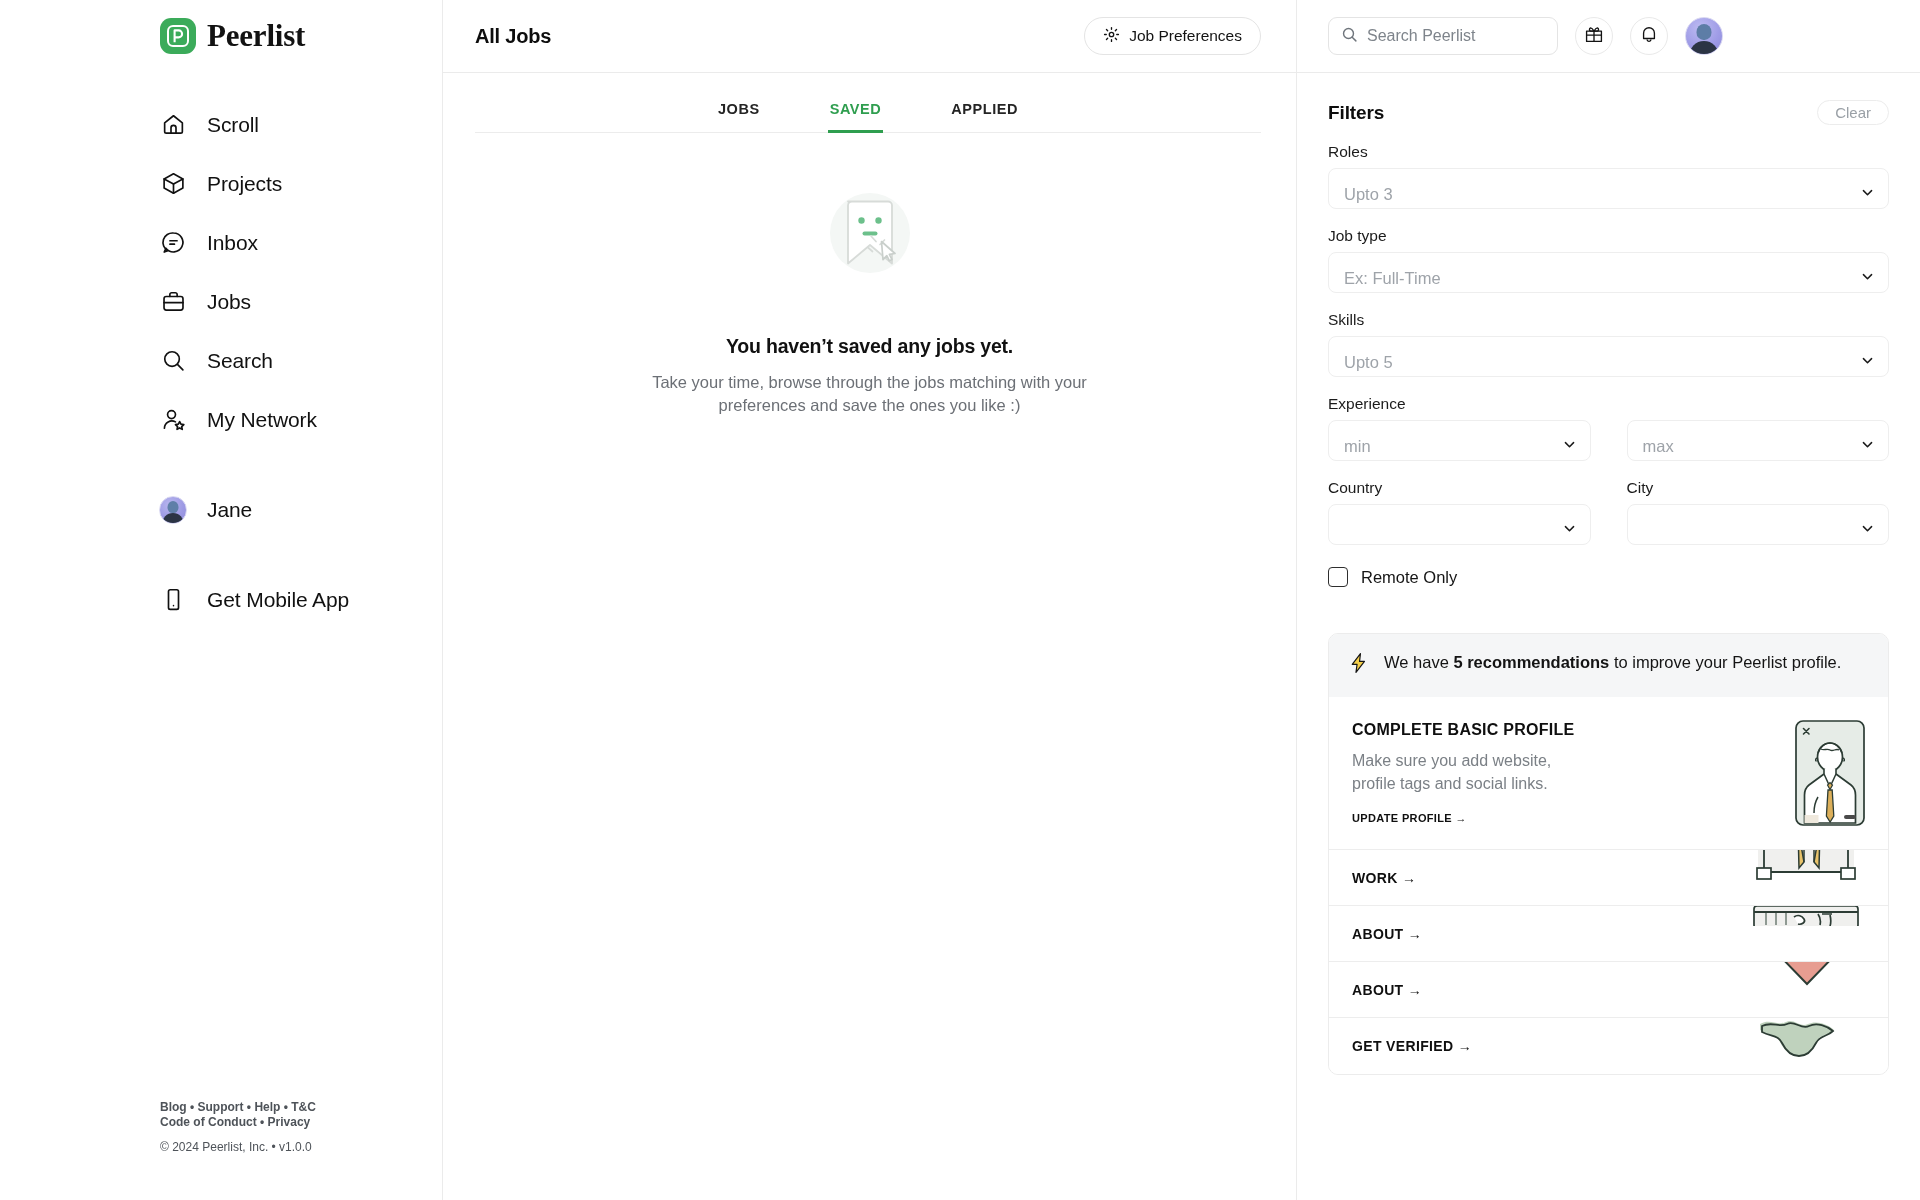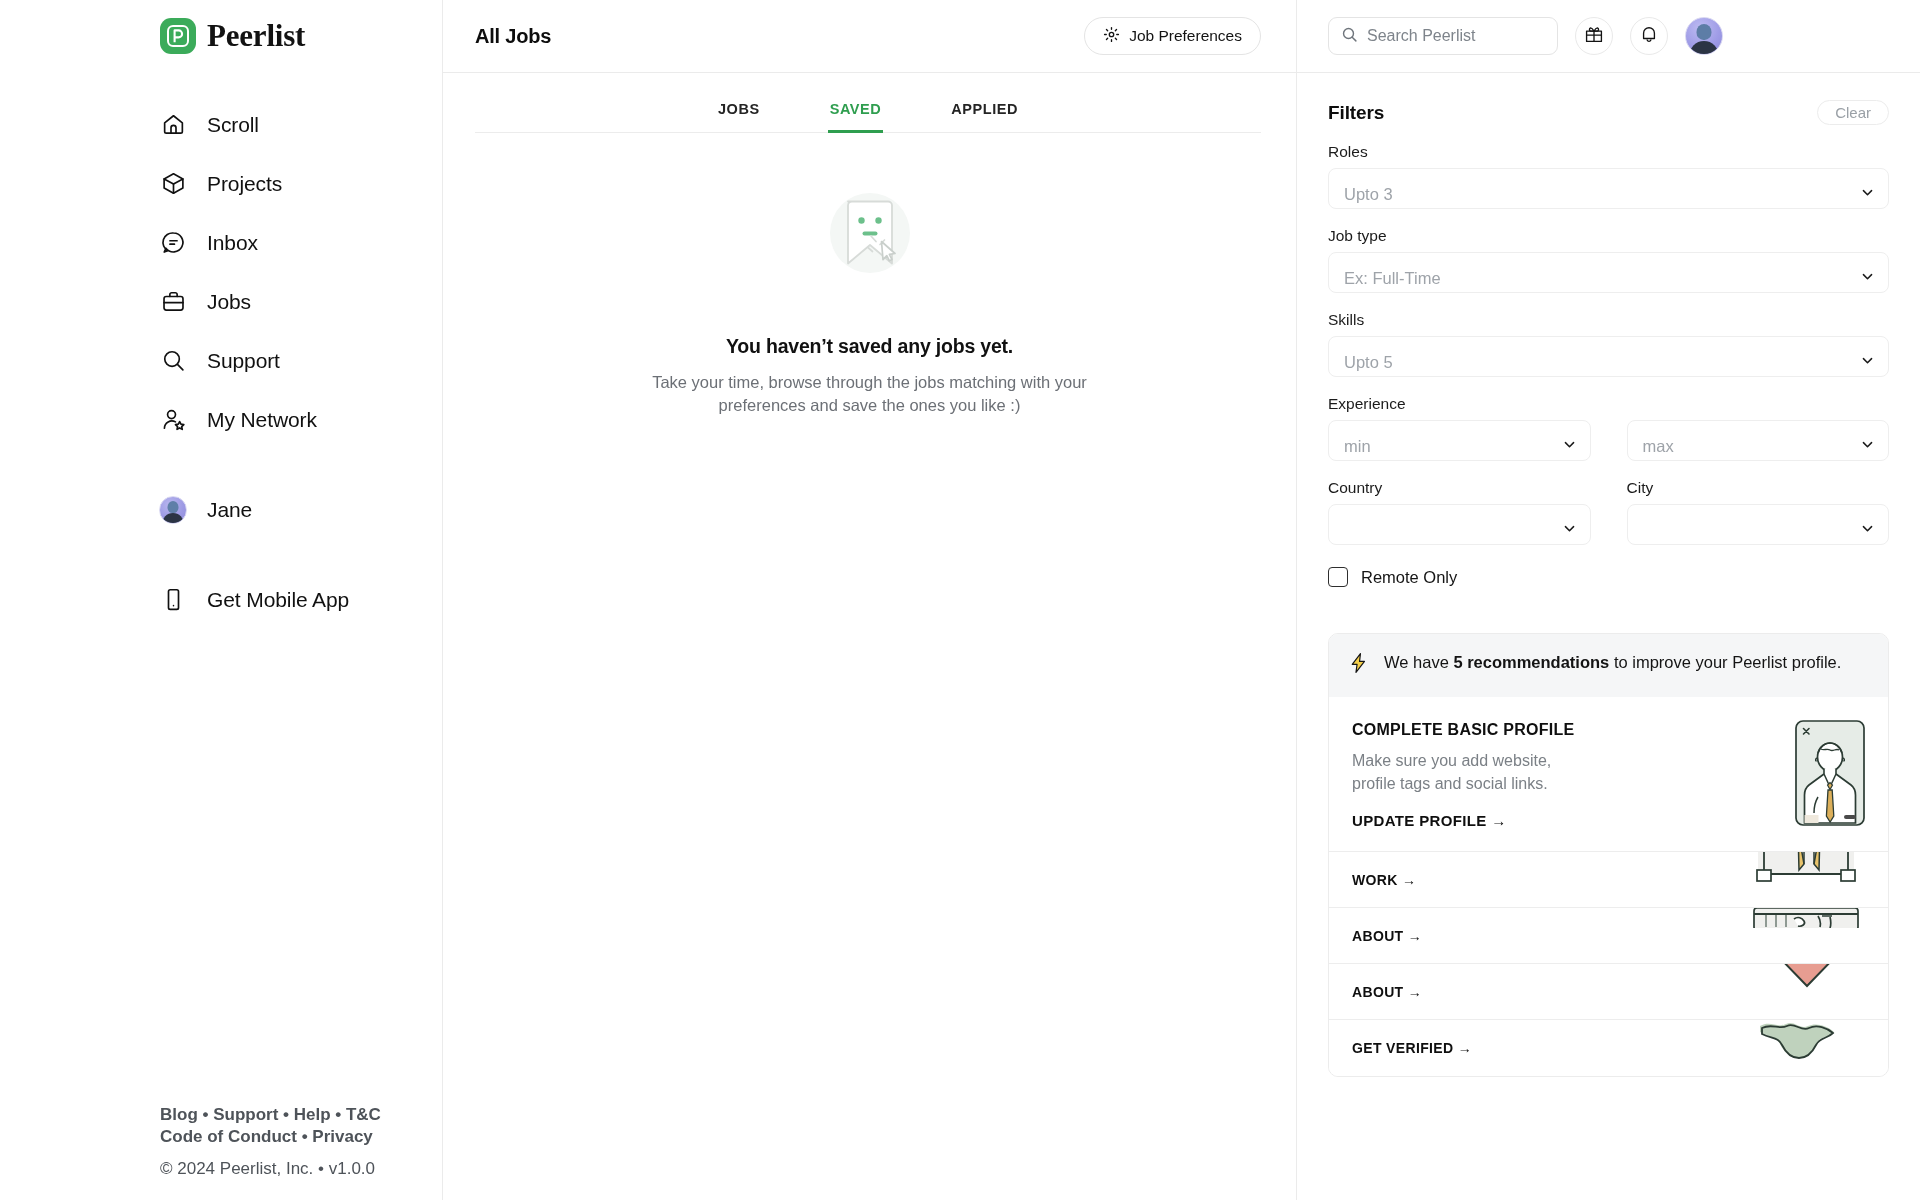--- a/index.html
+++ b/index.html
@@ -57,22 +57,22 @@
     content:""; position:absolute; left:50%; top:18%;
     width:11px; height:12px; border-radius:50% 50% 45% 45%;
     background:#5f7fa8; transform:translateX(-50%);
   }
   .avatar-sm::after{
     content:""; position:absolute; left:50%; bottom:-2px;
     width:22px; height:12px; border-radius:11px 11px 0 0;
     background:#2e3murky; background:#2b3444; transform:translateX(-50%);
   }
   .footer {
-    position: absolute; left: 160px; bottom: 20px;
-    font-size: 17px; color: #4e5359; line-height: 1.32;
+    position: absolute; left: 160px; bottom: 44px;
+    font-size: 12px; color: #4e5359; line-height: 1.32;
   }
   .footer .links { font-weight: 700; }
   .footer .copy { margin-top: 9px; font-weight: 400; color: #4e5359; }
 
   
   .center {
     width: 854px; flex: 0 0 854px;
     height: 1200px;
     border-right: 1px solid #ebebeb;
     position: relative;
@@ -205,21 +205,21 @@
   }
   .rec-main .left { padding-top: 2px; }
   .rec-h {
     font-size: 16px; font-weight: 700; letter-spacing: 0.25px; color: #0f0f0f;
   }
   .rec-sub {
     margin-top: 11px; font-size: 16px; color: #7b8086; line-height: 1.42;
     max-width: 225px;
   }
   .rec-cta {
-    margin-top: 17px; font-size: 15px; font-weight: 700;
+    margin-top: 17px; font-size: 11px; font-weight: 700;
     letter-spacing: 0.35px; color: #0f0f0f; cursor: pointer;
   }
   .rec-art {
     width: 72px; height: 108px; flex: 0 0 72px; margin-right: 22px;
   }
   .rec-item {
     height: 56px; display: flex; align-items: center;
     justify-content: space-between; padding-left: 23px;
     border-bottom: 1px solid #ededed; position: relative;
     overflow: hidden; cursor: pointer; background:#fff;
@@ -297,21 +297,21 @@
         <span class="lbl">Jobs</span>
       </div>
 
       <div class="nav-item">
         <span class="ic">
           <svg width="25" height="25" viewBox="0 0 24 24" fill="none" stroke="#111" stroke-width="1.6" stroke-linecap="round">
             <circle cx="10.6" cy="10.6" r="7"></circle>
               <path d="M15.8 15.8 21 21"></path>
           </svg>
         </span>
-        <span class="lbl">Support</span>
+        <span class="lbl">Search</span>
       </div>
 
       <div class="nav-item">
         <span class="ic">
           <svg width="25" height="25" viewBox="0 0 24 24" fill="none" stroke="#111" stroke-width="1.6" stroke-linecap="round" stroke-linejoin="round">
             <circle cx="10.1" cy="7.3" r="3.8"></circle>
             <path d="M3.3 20.4a7.1 7.1 0 0 1 10.6-6.1"></path>
             <path d="m17.9 14 1.25 2.5 2.75.35-2 1.9.5 2.7-2.5-1.35-2.5 1.35.5-2.7-2-1.9 2.75-.35z"></path>
           </svg>
         </span>

